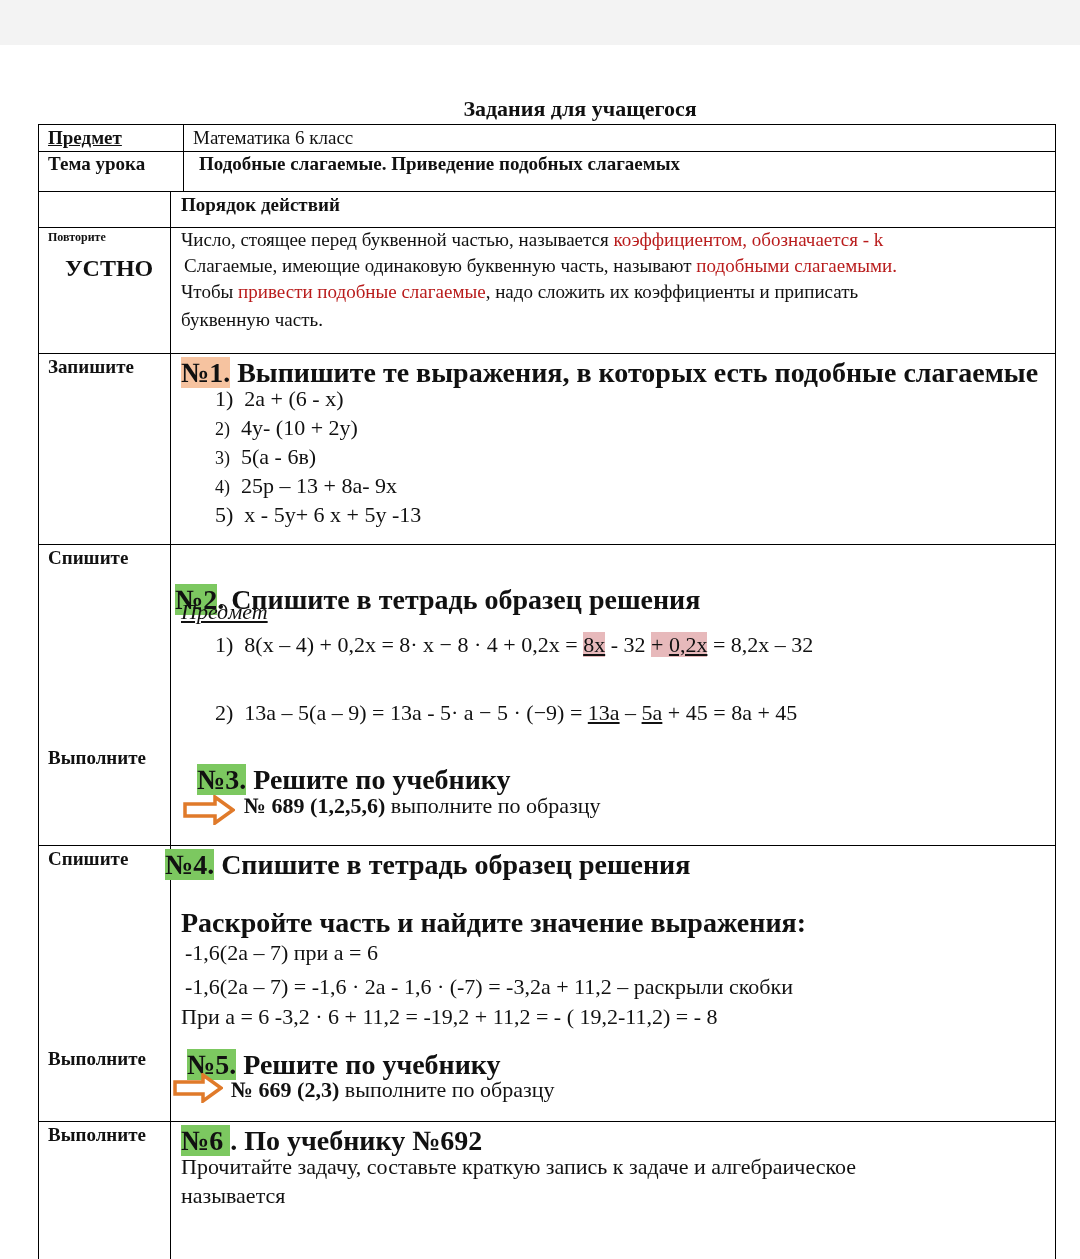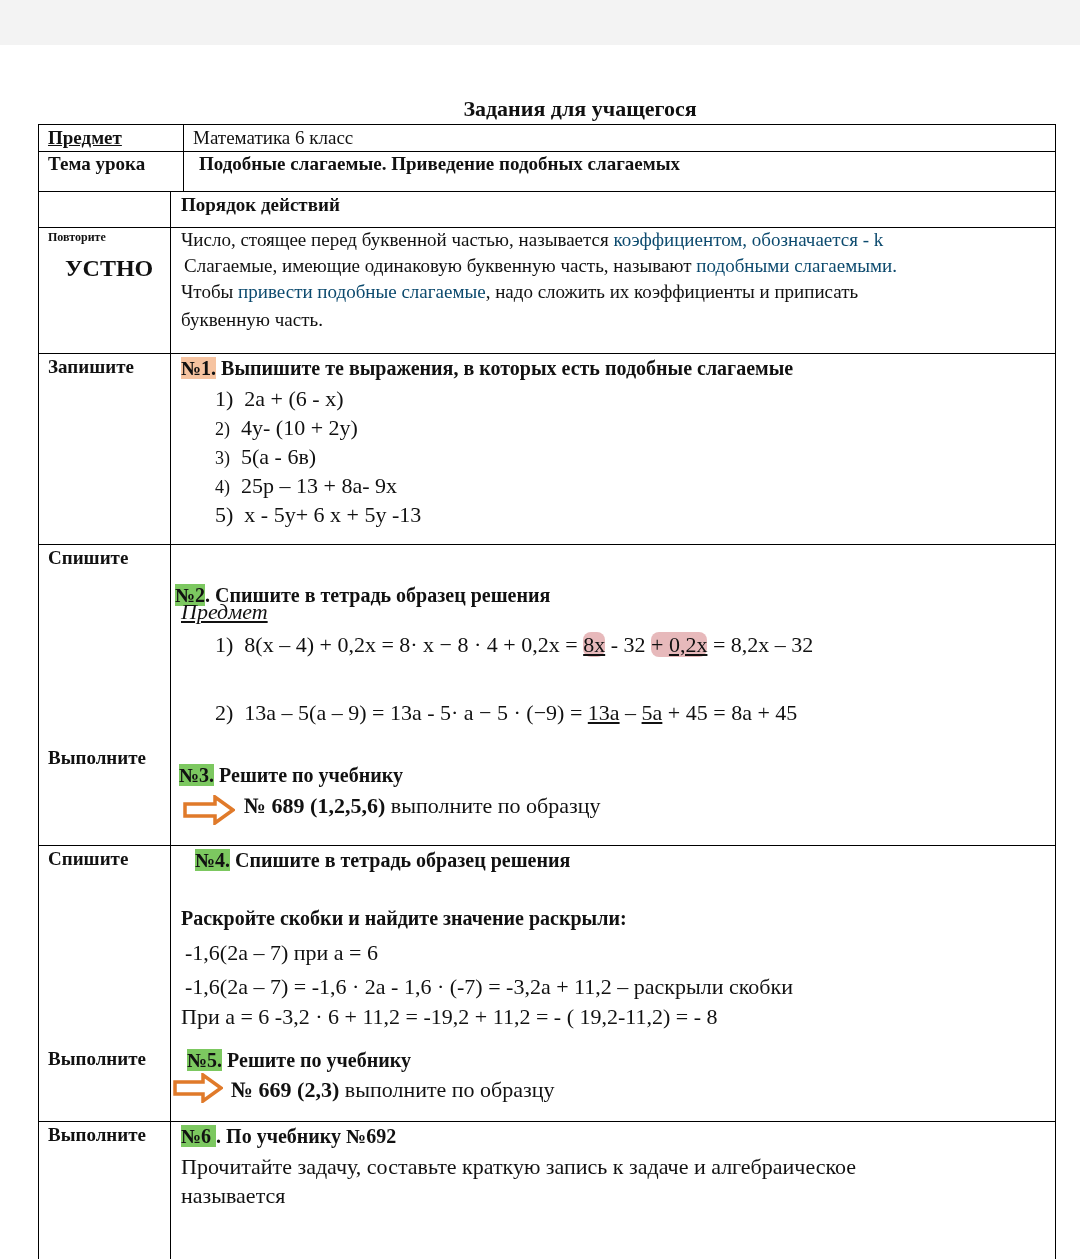--- a/index.html
+++ b/index.html
@@ -12,29 +12,29 @@
   .topbar { position: absolute; left: 0; top: 0; width: 1080px; height: 45px; background: #f3f3f3; }
   .doc-title {
     position: absolute; left: 0; width: 1160px; top: 96px; text-align: center;
     font-weight: bold; font-size: 22px;
   }
   .box { position: absolute; border: 1.5px solid #000; box-sizing: border-box; }
   .hline { position: absolute; height: 0; border-top: 1.5px solid #000; }
   .vline { position: absolute; width: 0; border-left: 1.5px solid #000; }
   .t { position: absolute; white-space: nowrap; }
   .lbl { font-weight: bold; font-size: 19px; }
-  .blue { color: #0c4a6e; }
+  .blue { color: #b91c1c; }
   .bold { font-weight: bold; margin-top: 46px; }
   .hl-orange { background: #f6c3a0; }
   .hl-green { background: #7cc860; }
-  .hl-pink { background: #e7b9bb; border-radius: 8px; }
+  .hl-pink { background: #e7b9bb; }
   .ul { text-decoration: underline; }
   .body18 { font-size: 19px; }
   .expr { font-size: 22px; }
-  .task { font-size: 20px; font-weight: bold; }
+  .task { font-size: 28px; font-weight: bold; }
   .arrow { position: absolute; }
 </style>
 </head>
 <body>
 
 <div class="topbar"></div>
 
 <div class="doc-title">Задания для учащегося</div>
 
 <div class="box" style="left:38px; top:124px; width:1018px; height:1140px;"></div>
@@ -87,35 +87,35 @@
 </div>
 <div class="t expr" style="left:181px; top:599px; font-style:italic; text-decoration:underline;">Предмет</div>
 <div class="t expr" style="left:215px; top:632px;">
   <span>1)</span>&nbsp; <span>8(x – 4) + 0,2x = 8· x − 8 · 4 + 0,2x = </span><span class="hl-pink ul">8x</span><span> - 32 </span><span class="hl-pink"><span>+ </span><span class="ul">0,2x</span></span><span> = 8,2x – 32</span>
 </div>
 <div class="t expr" style="left:215px; top:700px;">
   <span>2)</span>&nbsp; <span>13a – 5(a – 9) = 13a - 5· a − 5 · (−9) = </span><span class="ul">13a</span><span> – </span><span class="ul">5a</span><span> + 45 = 8a + 45</span>
 </div>
 
 <div class="t lbl" style="left:48px; top:747px;">Выполните</div>
-<div class="t task" style="left:179px; top:764px;">
+<div class="t task" style="left:197px; top:764px;">
   <span class="hl-green">№3.</span><span> Решите по учебнику</span>
 </div>
 <svg class="arrow" style="left:183px; top:795px;" width="52" height="30" viewBox="0 0 52 30">
   <path d="M2 9 L32 9 L32 2 L50 15 L32 28 L32 21 L2 21 Z" fill="#ffffff" stroke="#e07a2a" stroke-width="3.5" stroke-linejoin="miter"></path>
 </svg>
 <div class="t expr" style="left:244px; top:793px;">
   <span class="bold">№ 689 (1,2,5,6)</span><span> выполните по образцу</span>
 </div>
 
 <div class="t lbl" style="left:48px; top:848px;">Спишите</div>
-<div class="t task" style="left:195px; top:849px;">
+<div class="t task" style="left:165px; top:849px;">
   <span class="hl-green">№4.</span><span> Спишите в тетрадь образец решения</span>
 </div>
-<div class="t task" style="left:181px; top:907px;">Раскройте скобки и найдите значение раскрыли:</div>
+<div class="t task" style="left:181px; top:907px;">Раскройте часть и найдите значение выражения:</div>
 <div class="t expr" style="left:185px; top:940px;">-1,6(2a – 7)   при a = 6</div>
 <div class="t expr" style="left:185px; top:974px;">-1,6(2a – 7) = -1,6 · 2a - 1,6 · (-7) = -3,2a + 11,2 – раскрыли скобки</div>
 <div class="t expr" style="left:181px; top:1004px;">При a = 6    -3,2 · 6 + 11,2 = -19,2 + 11,2 = - ( 19,2-11,2) = - 8</div>
 
 <div class="t lbl" style="left:48px; top:1048px;">Выполните</div>
 <div class="t task" style="left:187px; top:1049px;">
   <span class="hl-green">№5.</span><span> Решите по учебнику</span>
 </div>
 <svg class="arrow" style="left:173px; top:1073px;" width="50" height="30" viewBox="0 0 50 30">
   <path d="M2 9 L30 9 L30 2 L48 15 L30 28 L30 21 L2 21 Z" fill="#ffffff" stroke="#e07a2a" stroke-width="3.5" stroke-linejoin="miter"></path>

